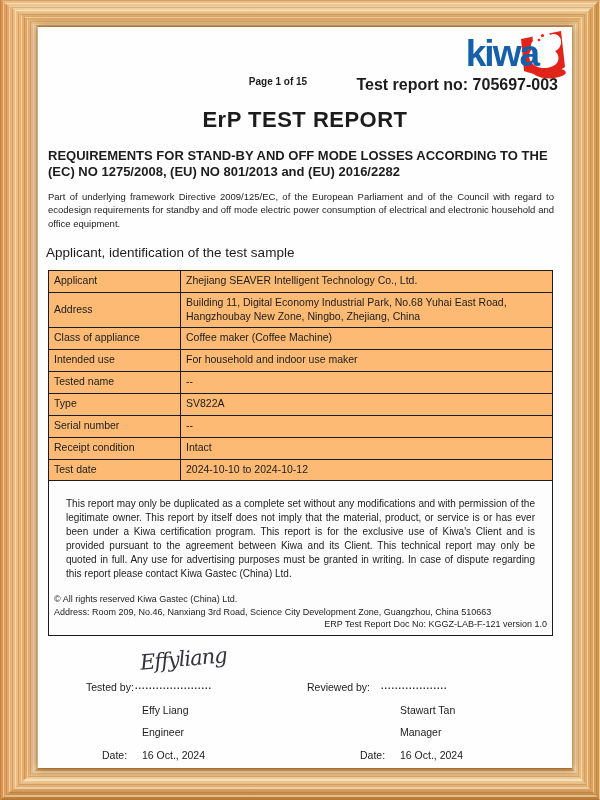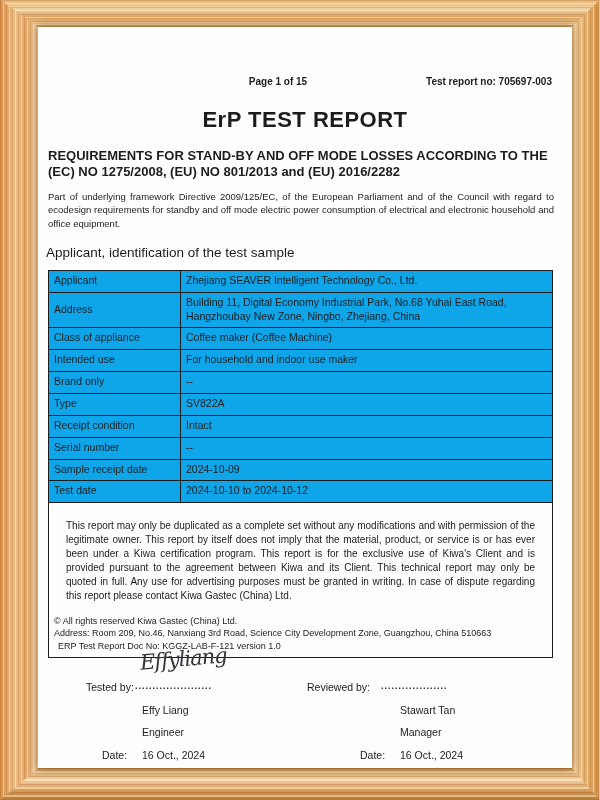--- a/index.html
+++ b/index.html
@@ -33,59 +33,69 @@
   .paper{position:absolute;left:38px;top:27px;width:534px;height:741px;background:#fefefe;
     box-shadow:0 0 9px 1px rgba(100,60,20,.55);color:#1c1c1c;}
 
   
   .hdr{position:relative;height:72px;}
   .logo{position:absolute;top:1px;right:4px;width:132px;height:52px;}
   .logo .word{position:absolute;right:30px;top:7px;z-index:2;font-weight:bold;
     font-size:37px;line-height:1;letter-spacing:-2px;color:#1560a8;font-family:"Liberation Sans",sans-serif;}
   .logo svg{position:absolute;right:0;top:0;z-index:1;}
   .page-num{position:absolute;left:0;right:54px;top:49px;text-align:center;font-size:10px;font-weight:bold;}
-  .report-no{position:absolute;right:20px;top:49px;font-size:10px;font-weight:bold;}
+  .report-no{position:absolute;right:14px;top:49px;font-size:16px;font-weight:bold;}
 
   .title{margin:8px 0 0;text-align:center;font-size:22px;font-weight:bold;letter-spacing:.5px;}
   .req{margin:15px 16px 0 10px;font-size:13px;font-weight:bold;line-height:1.23;}
   .intro{margin:10px 18px 0 10px;font-size:9.5px;line-height:1.4;text-align:justify;}
   .section{margin:15px 0 0 8px;font-size:13.5px;font-weight:400;}
 
   
   table{border-collapse:collapse;margin:10px 0 0 10px;width:505px;table-layout:fixed;}
-  td{border:1px solid #1c1c1c;font-size:10.5px;line-height:1.32;padding:3px 5px 4px;vertical-align:middle;background:#0ea5e9;}
+  td{border:1px solid #1c1c1c;font-size:10.5px;line-height:1.32;padding:3px 5px 4px;vertical-align:middle;background:#fdba74;}
   td.lbl{width:121px;}
 
   
   .disc-box{margin-left:10px;width:493px;border:1px solid #1c1c1c;border-top:none;
     padding:4px 5px 5px;background:#fdfdfd;}
   .disc{margin:12px;font-size:10px;line-height:1.4;text-align:justify;}
   .foot{margin:10px 0 0;font-size:9px;line-height:1.35;}
   .foot div{white-space:nowrap;}
-  .foot .docno{padding-left:4px;}
+  .foot .docno{padding-left:4px;text-align:right;}
 
   
   .sig{position:absolute;left:0;bottom:3px;width:534px;height:120px;font-size:10.5px;}
   .sig .abs{position:absolute;white-space:nowrap;}
   .dots{letter-spacing:1px;font-weight:bold;font-size:9px;}
   .scribble{font-family:"DejaVu Serif",serif;font-style:italic;font-size:21px;color:#33333b;
     transform:rotate(-5deg);letter-spacing:-1px;}
 </style>
 </head>
 <body>
 
 <div class="scene">
   <div class="wood wood-top"></div>
   <div class="wood wood-bottom"></div>
   <div class="wood wood-left"></div>
   <div class="wood wood-right"></div>
 
   <div class="paper">
 
     <div class="hdr">
+      <div class="logo">
+        <svg width="52" height="52" viewBox="0 0 52 52">
+          <path d="M5 11 L45 3 L49 39 C37 47 19 48 8 43 Z" fill="#e2231a"></path>
+          <path d="M40 40 C50 41 53 45 46 48 C36 52 23 51 16 45 L20 41 C28 45 35 45 40 40 Z" fill="#e2231a"></path>
+          <path d="M17 13 C15 7 21 2 25 6 C27 1 33 2 34 7 C40 4 46 9 45 15 C44.5 19 42 22 39 23 C44 27 44 35 37 38 C29 42 18 40 14.5 33 C12 28 13 24 16 21 C14 18 15 15 17 13 Z" fill="#ffffff"></path>
+          <circle cx="26.5" cy="7.5" r="1.6" fill="#e2231a"></circle>
+          <circle cx="23" cy="12" r="1.3" fill="#e2231a"></circle>
+        </svg>
+        <span class="word">kiwa</span>
+      </div>
       <div class="page-num">Page 1 of 15</div>
       <div class="report-no">Test report no: 705697-003</div>
     </div>
 
     <h1 class="title">ErP TEST REPORT</h1>
 
     <h2 class="req">REQUIREMENTS FOR STAND-BY AND OFF MODE LOSSES ACCORDING TO THE (EC) NO 1275/2008, (EU) NO 801/2013 and (EU) 2016/2282</h2>
 
     <p class="intro">Part of underlying framework Directive 2009/125/EC, of the European Parliament and of the Council with regard to ecodesign requirements for standby and off mode electric power consumption of electrical and electronic household and office equipment.</p>
 
@@ -103,38 +113,34 @@
           </tr>
         <tr>
             <td class="lbl">Class of appliance</td>
             <td>Coffee maker (Coffee Machine)</td>
           </tr>
         <tr>
             <td class="lbl">Intended use</td>
             <td>For household and indoor use maker</td>
           </tr>
         <tr>
-            <td class="lbl">Brand only</td>
+            <td class="lbl">Tested name</td>
             <td>--</td>
           </tr>
         <tr>
             <td class="lbl">Type</td>
             <td>SV822A</td>
           </tr>
         <tr>
-            <td class="lbl">Receipt condition</td>
-            <td>Intact</td>
-          </tr>
-        <tr>
             <td class="lbl">Serial number</td>
             <td>--</td>
           </tr>
         <tr>
-            <td class="lbl">Sample receipt date</td>
-            <td>2024-10-09</td>
+            <td class="lbl">Receipt condition</td>
+            <td>Intact</td>
           </tr>
         <tr>
             <td class="lbl">Test date</td>
             <td>2024-10-10 to 2024-10-12</td>
           </tr>
       </tbody>
     </table>
 
     <div class="disc-box">
       <p class="disc">This report may only be duplicated as a complete set without any modifications and with permission of the legitimate owner. This report by itself does not imply that the material, product, or service is or has ever been under a Kiwa certification program. This report is for the exclusive use of Kiwa's Client and is provided pursuant to the agreement between Kiwa and its Client. This technical report may only be quoted in full. Any use for advertising purposes must be granted in writing.  In case of dispute regarding this report please contact Kiwa Gastec (China) Ltd.</p>

